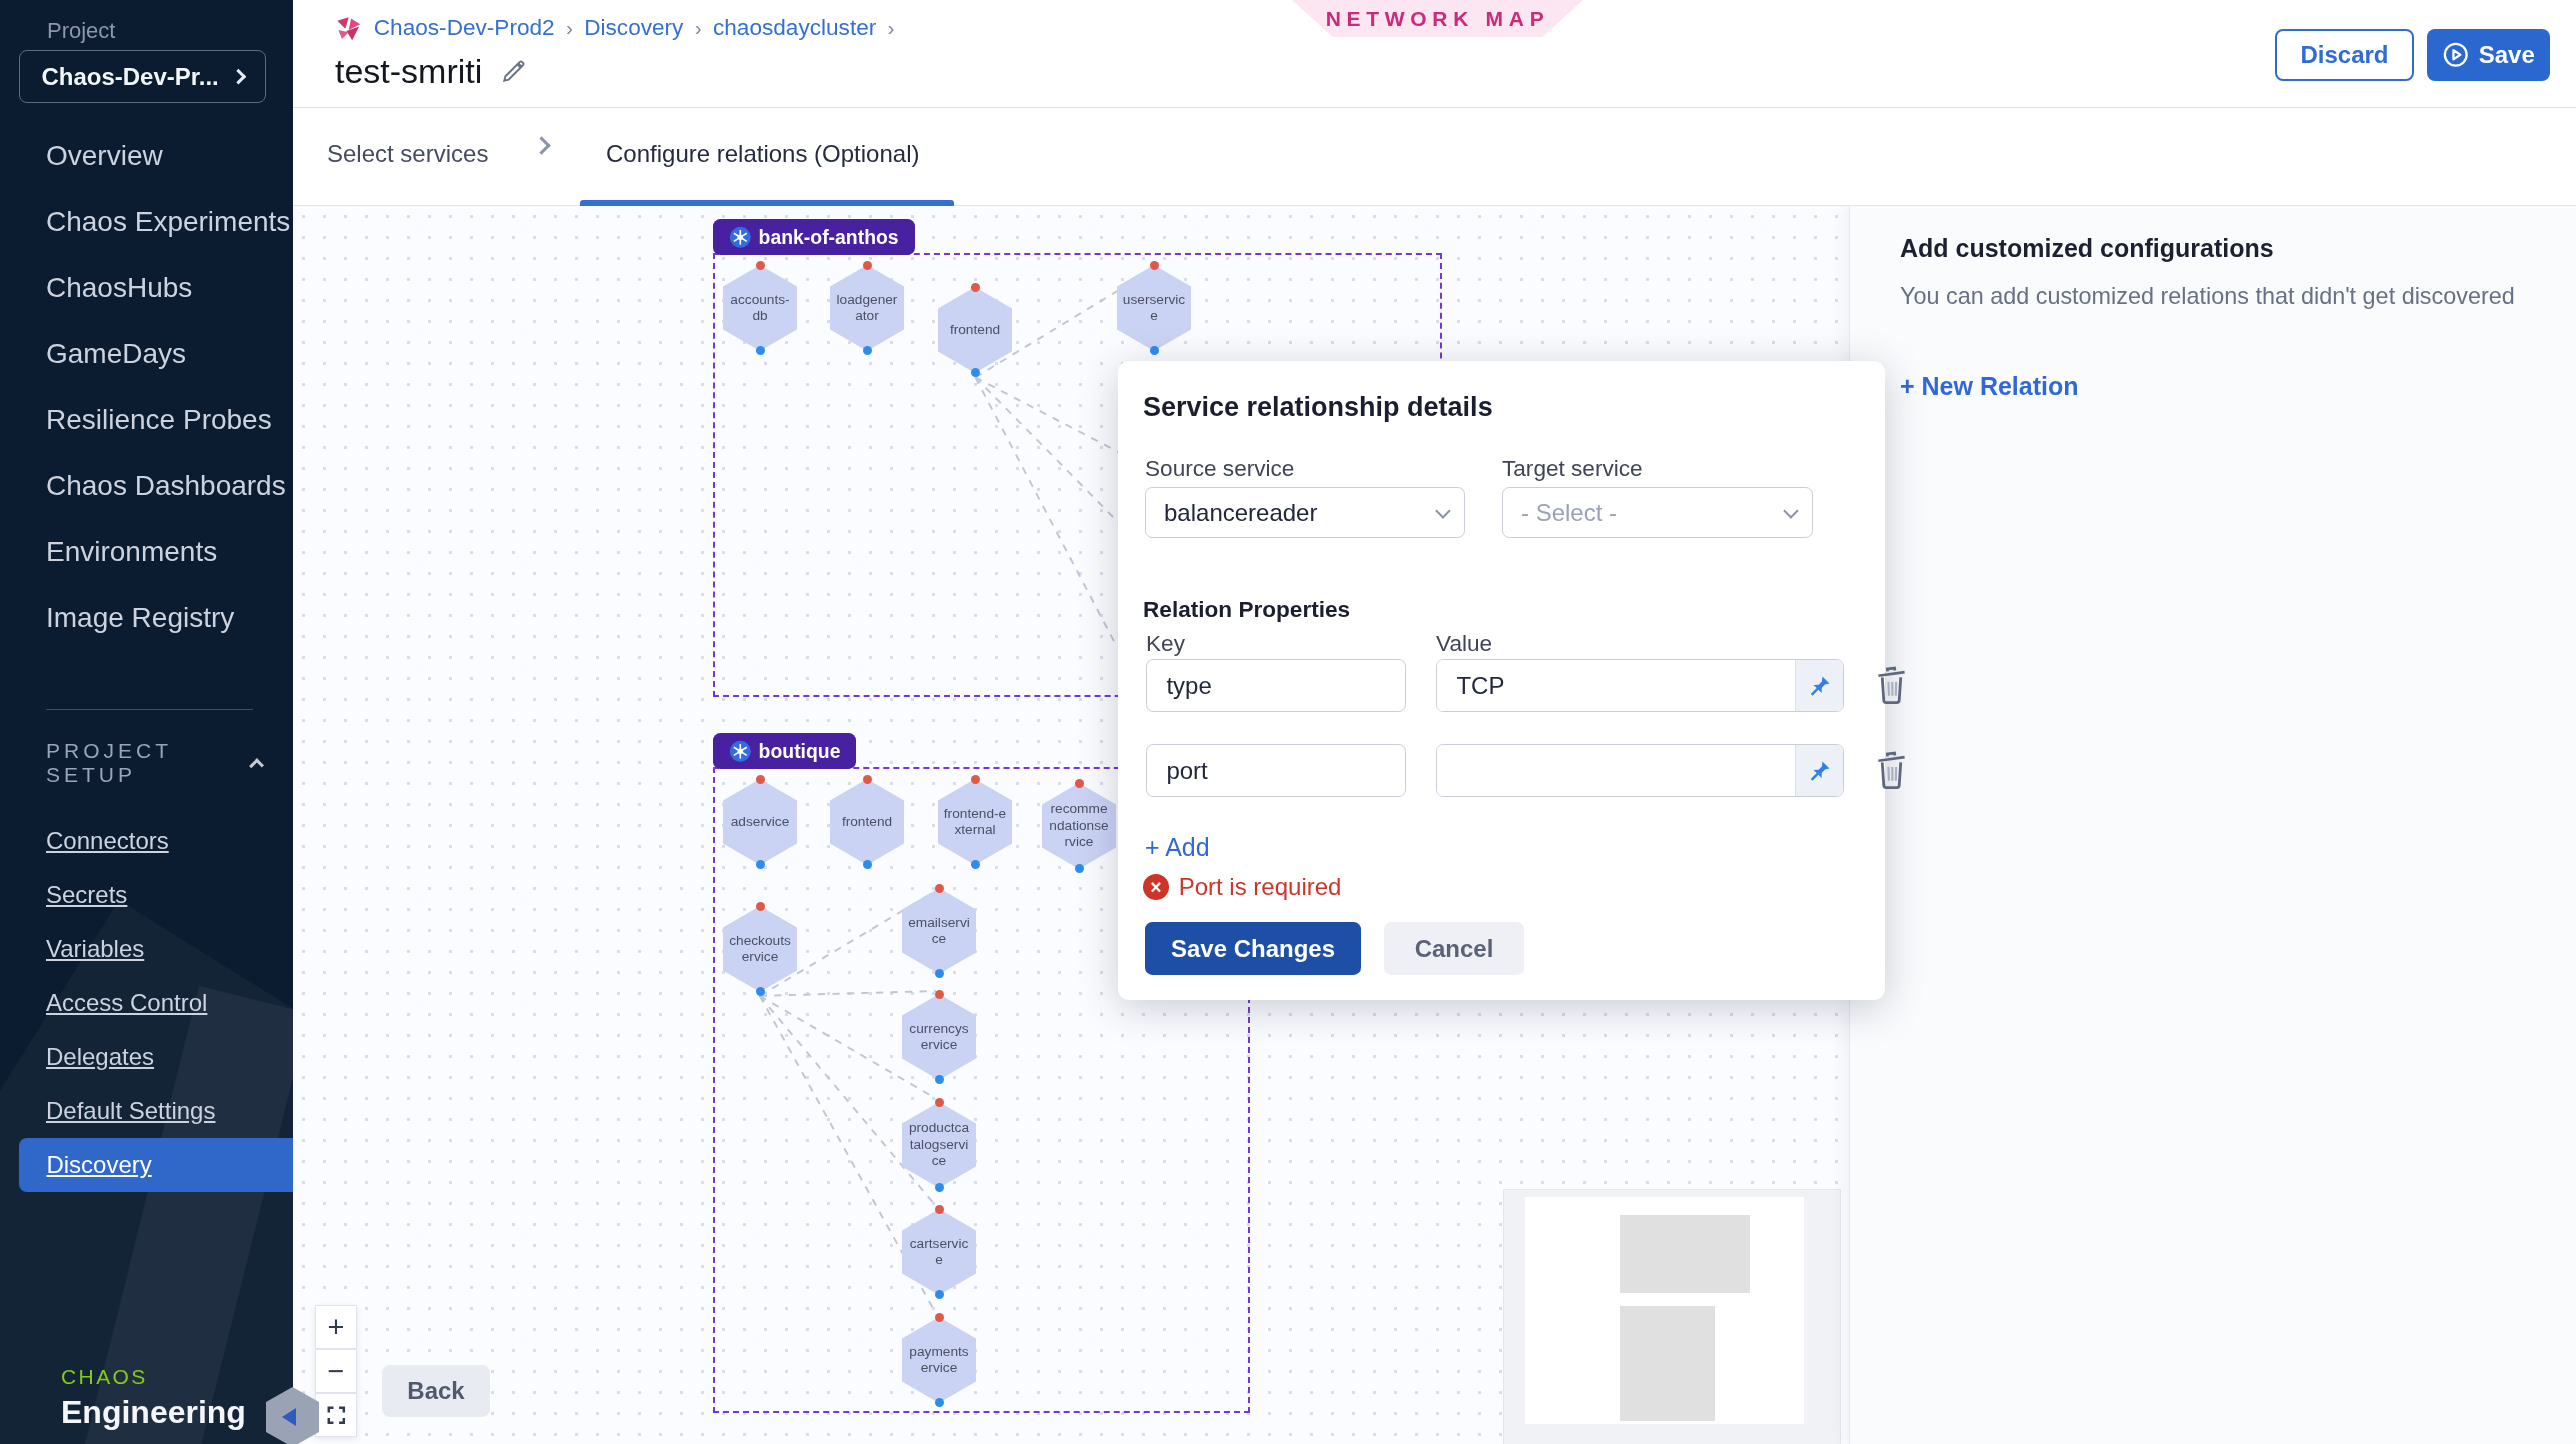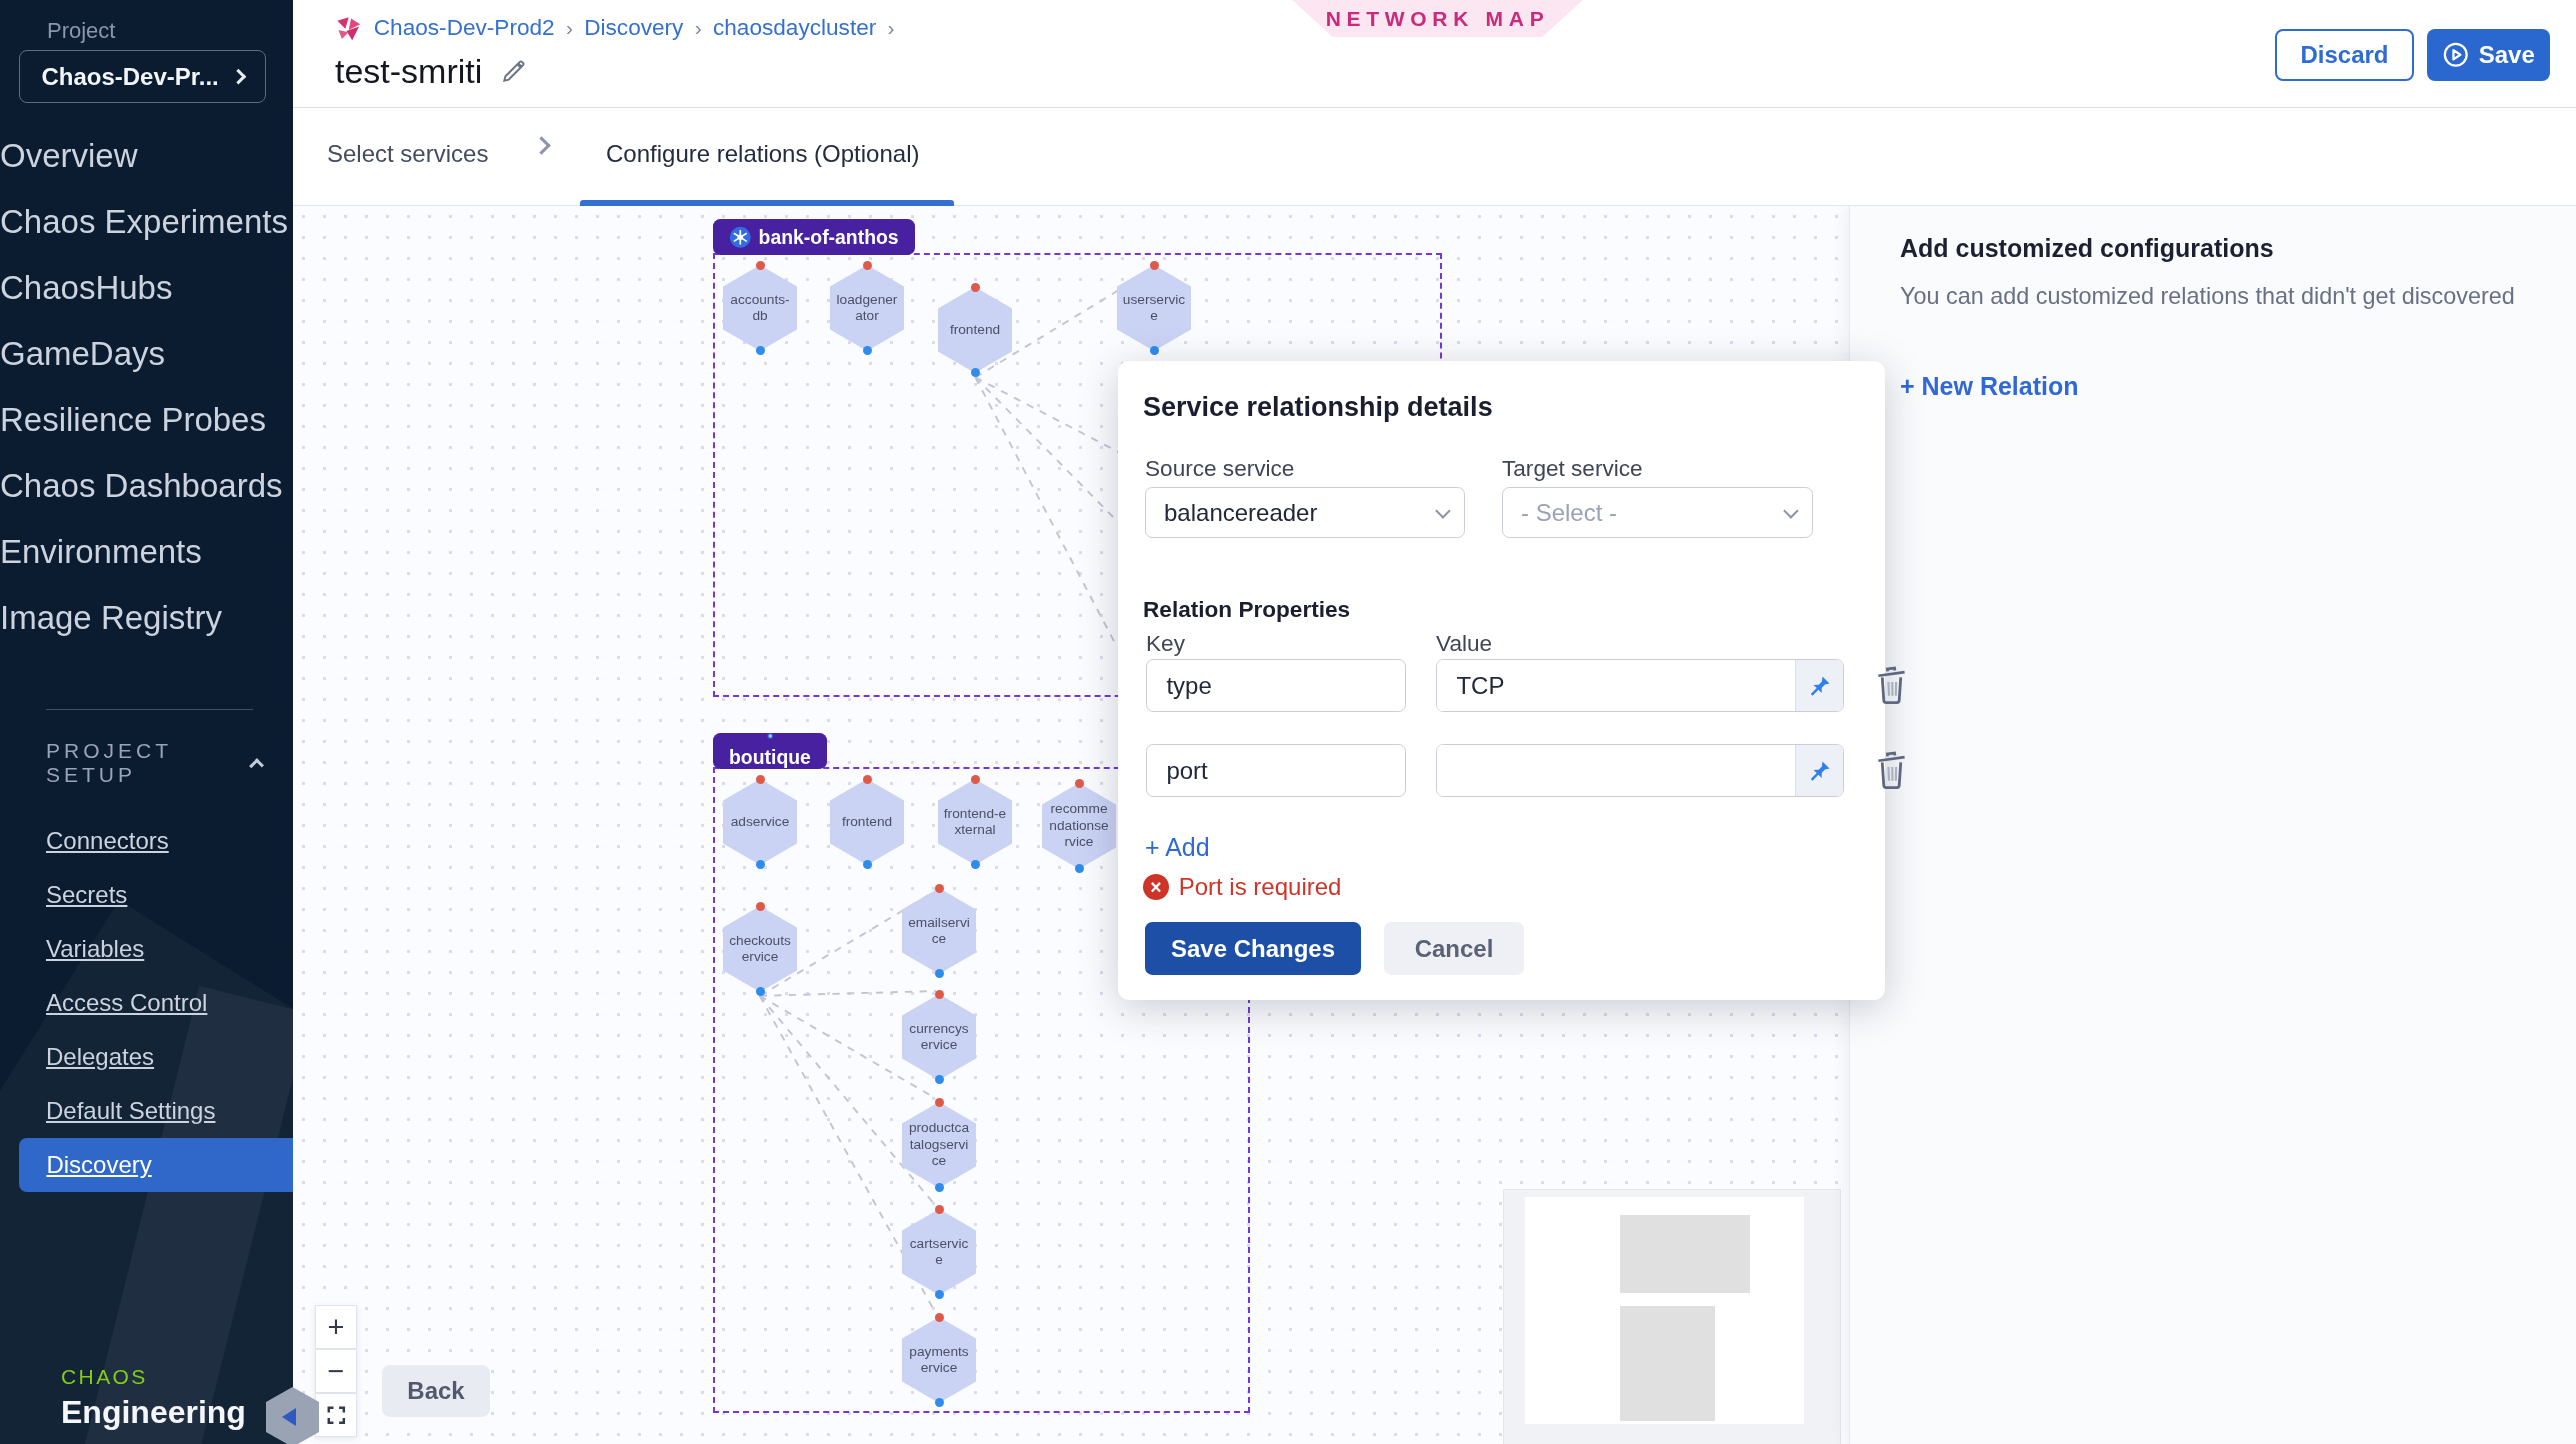--- a/index.html
+++ b/index.html
@@ -9,21 +9,21 @@
 
   
   .sidebar { position:absolute; left:0; top:0; width:293px; height:1445px; background:#0b1c30; overflow:hidden; z-index:30; }
   .sidebar .deco1 { position:absolute; left:-65px; bottom:-97px; width:452px; height:565px; background:rgba(255,255,255,0.035); transform:rotate(32deg); }
   .sidebar .deco2 { position:absolute; left:137px; bottom:-48px; width:113px; height:501px; background:rgba(255,255,255,0.05); transform:rotate(14deg); }
   .project-label { position:absolute; left:47px; top:18px; font-size:22px; color:#8d97ab; }
   .project-select { position:absolute; left:19.4px; top:50px; width:247px; height:53px; border:1.6px solid #5d6c82; border-radius:8px; display:flex; align-items:center; justify-content:space-between; padding:0 21px; cursor:pointer; }
   .project-select .pname { color:#f2f5fa; font-size:24px; font-weight:bold; white-space:nowrap; }
   .chev-right { width:11.3px; height:11.3px; border-right:3.2px solid #e8ecf3; border-bottom:3.2px solid #e8ecf3; transform:rotate(-45deg); }
   .nav { position:absolute; left:0; top:123px; width:293px; }
-  .nav .item { height:66px; display:flex; align-items:center; font-size:33px; color:#ccd3df; cursor:pointer; }
+  .nav .item { height:66px; display:flex; align-items:center; padding-left:46px; font-size:28px; color:#ccd3df; cursor:pointer; }
   .nav2 { position:absolute; left:0; top:814px; width:293px; }
   .nav2 .item { height:54px; display:flex; align-items:center; padding-left:46px; font-size:24px; color:#ccd3df; cursor:pointer;text-decoration:underline; }
   .nav2 .item.active { background:#2f68c9; color:#ffffff; margin-left:19.4px; padding-left:27px; border-radius:8px 0 0 8px; }
   .side-divider { position:absolute; left:46px; top:709px; width:207px; height:0.8px; background:rgba(255,255,255,0.22); }
   .section-label { position:absolute; left:46px; top:739px; width:218px; font-size:21px; letter-spacing:4px; color:#9aa4b8; display:flex; justify-content:space-between; align-items:center; cursor:pointer; }
   .chev-up { width:10.5px; height:10.5px; border-left:3.2px solid #c3cad6; border-top:3.2px solid #c3cad6; transform:rotate(45deg) translateY(3.2px); }
   .logo-block { position:absolute; left:61px; top:1365px; }
   .logo-top { font-size:21px; letter-spacing:2.4px; color:#84cc16; }
   .logo-bottom { font-size:32px; font-weight:bold; color:#f4f6fa; margin-top:4.8px; }
   .collapse-hex { position:absolute; left:266px; top:1387px; width:53px; height:60px; background:#9aa3b3; clip-path:polygon(50% 0%,100% 25%,100% 75%,50% 100%,0% 75%,0% 25%); display:flex; align-items:center; justify-content:center; z-index:31; cursor:pointer; }
@@ -240,21 +240,21 @@
     </div>
     <div class="hexnode" style="left:824px; top:59px;">
       <div class="hexbody">
           <span class="hexlabel">userservice</span>
         </div>
       <span class="dot-t"></span>
         <span class="dot-b"></span>
     </div>
 
     <div class="group-rect" style="left:420px; top:561px; width:537px; height:646px;"></div>
-    <div class="group-pill" style="left:420px; top:527px;flex-direction:column;">
+    <div class="group-pill" style="left:420px; top:527px;">
       <svg class="k8s" viewBox="0 0 28 28">
         <circle cx="14" cy="14" r="13" fill="#326ce5"></circle>
         <g stroke="#ffffff" stroke-width="2">
           <line x1="14" y1="14" x2="14" y2="5"></line>
             <line x1="14" y1="14" x2="22" y2="9"></line>
           <line x1="14" y1="14" x2="22" y2="19"></line>
             <line x1="14" y1="14" x2="14" y2="23"></line>
           <line x1="14" y1="14" x2="6" y2="19"></line>
             <line x1="14" y1="14" x2="6" y2="9"></line>
         </g>

